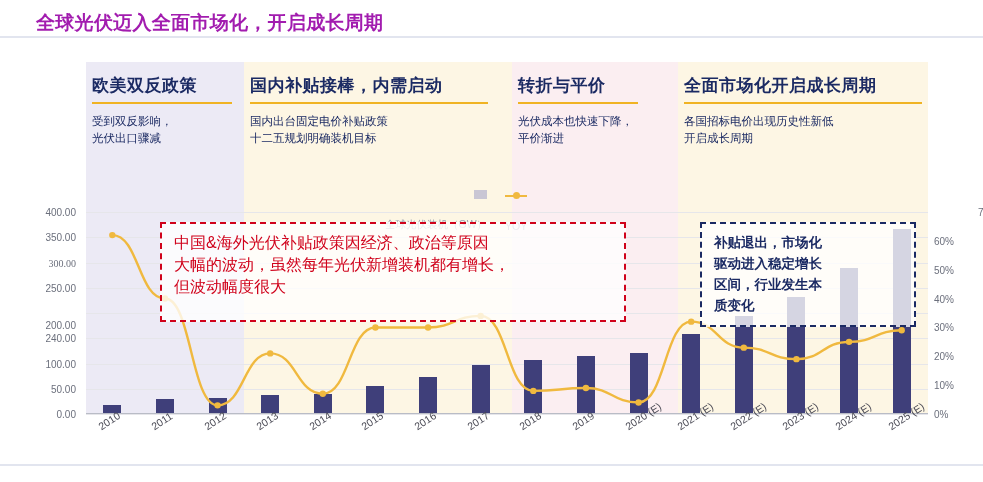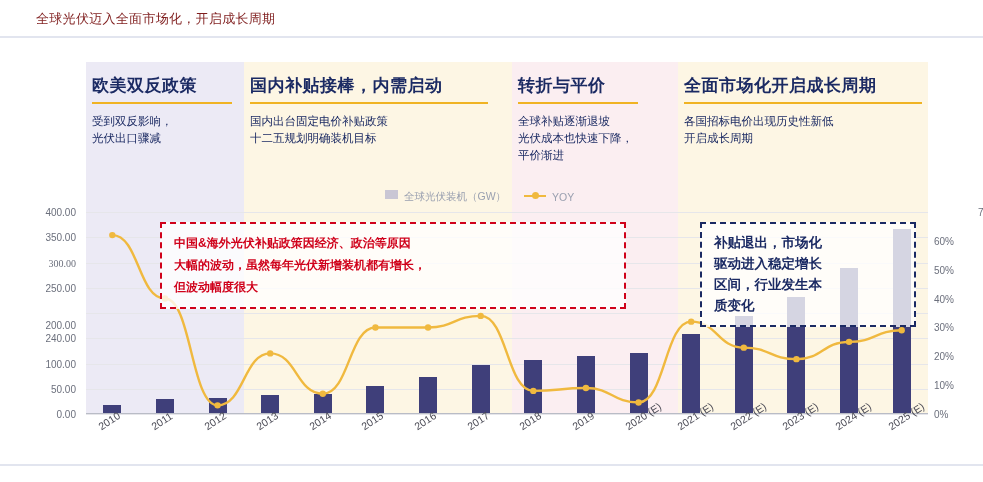--- a/index.html
+++ b/index.html
@@ -16,23 +16,23 @@
   }
   .page {
     position: absolute;
     inset: 0;
   }
   
   .header-title {
     position: absolute;
     left: 36px;
     top: 10px;
-    font-size: 13px;
-    font-weight: normal;
-    color: #7f1d1d;
+    font-size: 19px;
+    font-weight: bold;
+    color: #a21caf;
     letter-spacing: 0.3px;
   }
   .header-rule {
     position: absolute;
     left: 0;
     top: 36px;
     width: 983px;
     height: 2px;
     background: #e2e5ef;
   }
@@ -98,21 +98,21 @@
   .legend {
     position: absolute;
     left: 385px;
     top: 190px;
     display: flex;
     align-items: center;
     gap: 18px;
     font-size: 10.5px;
     color: #9aa0b0;
   }
-  .legend .item { display: flex; align-items: flex-start; gap: 6px; }
+  .legend .item { display: flex; align-items: flex-end; gap: 19px; flex-direction: column; }
   .legend .swatch-bar {
     width: 13px; height: 9px; background: #c9c6d4; display: inline-block;
   }
   .legend .swatch-line {
     width: 22px; height: 10px; display: inline-block; position: relative;
   }
   .legend .swatch-line::before {
     content: ""; position: absolute; left: 0; top: 4px; width: 22px; height: 2px;
     background: #f0b93f;
   }
@@ -202,23 +202,23 @@
     width: 842px;
     height: 202px;
     overflow: visible;
   }
 
   
   .callout {
     position: absolute;
     border: 2px dashed #d0021b;
     background: rgba(255,255,255,0.78);
-    padding: 8px 10px 9px 12px;
-    font-size: 12px;
-    font-weight: bold;
+    padding: 8px 10px 22px 12px;
+    font-size: 16px;
+    font-weight: normal;
     color: #d0021b;
     line-height: 22px;
     white-space: pre-line;
   }
   #callout-left {
     left: 160px;
     top: 222px;
     width: 440px;
   }
   .callout-blue {
@@ -264,21 +264,20 @@
   <div class="phase" id="phase-2">
     <div class="ph-title">国内补贴接棒，内需启动</div>
     <div class="ph-underline"></div>
     <div class="ph-line">国内出台固定电价补贴政策</div>
     <div class="ph-line">十二五规划明确装机目标</div>
   </div>
 
   <div class="phase" id="phase-3">
     <div class="ph-title">转折与平价</div>
     <div class="ph-underline"></div>
-    <div class="ph-line">全球补贴逐渐退坡</div>
     <div class="ph-line">光伏成本也快速下降，</div>
     <div class="ph-line">平价渐进</div>
   </div>
 
   <div class="phase" id="phase-4">
     <div class="ph-title">全面市场化开启成长周期</div>
     <div class="ph-underline"></div>
     <div class="ph-line">各国招标电价出现历史性新低</div>
     <div class="ph-line">开启成长周期</div>
   </div>

